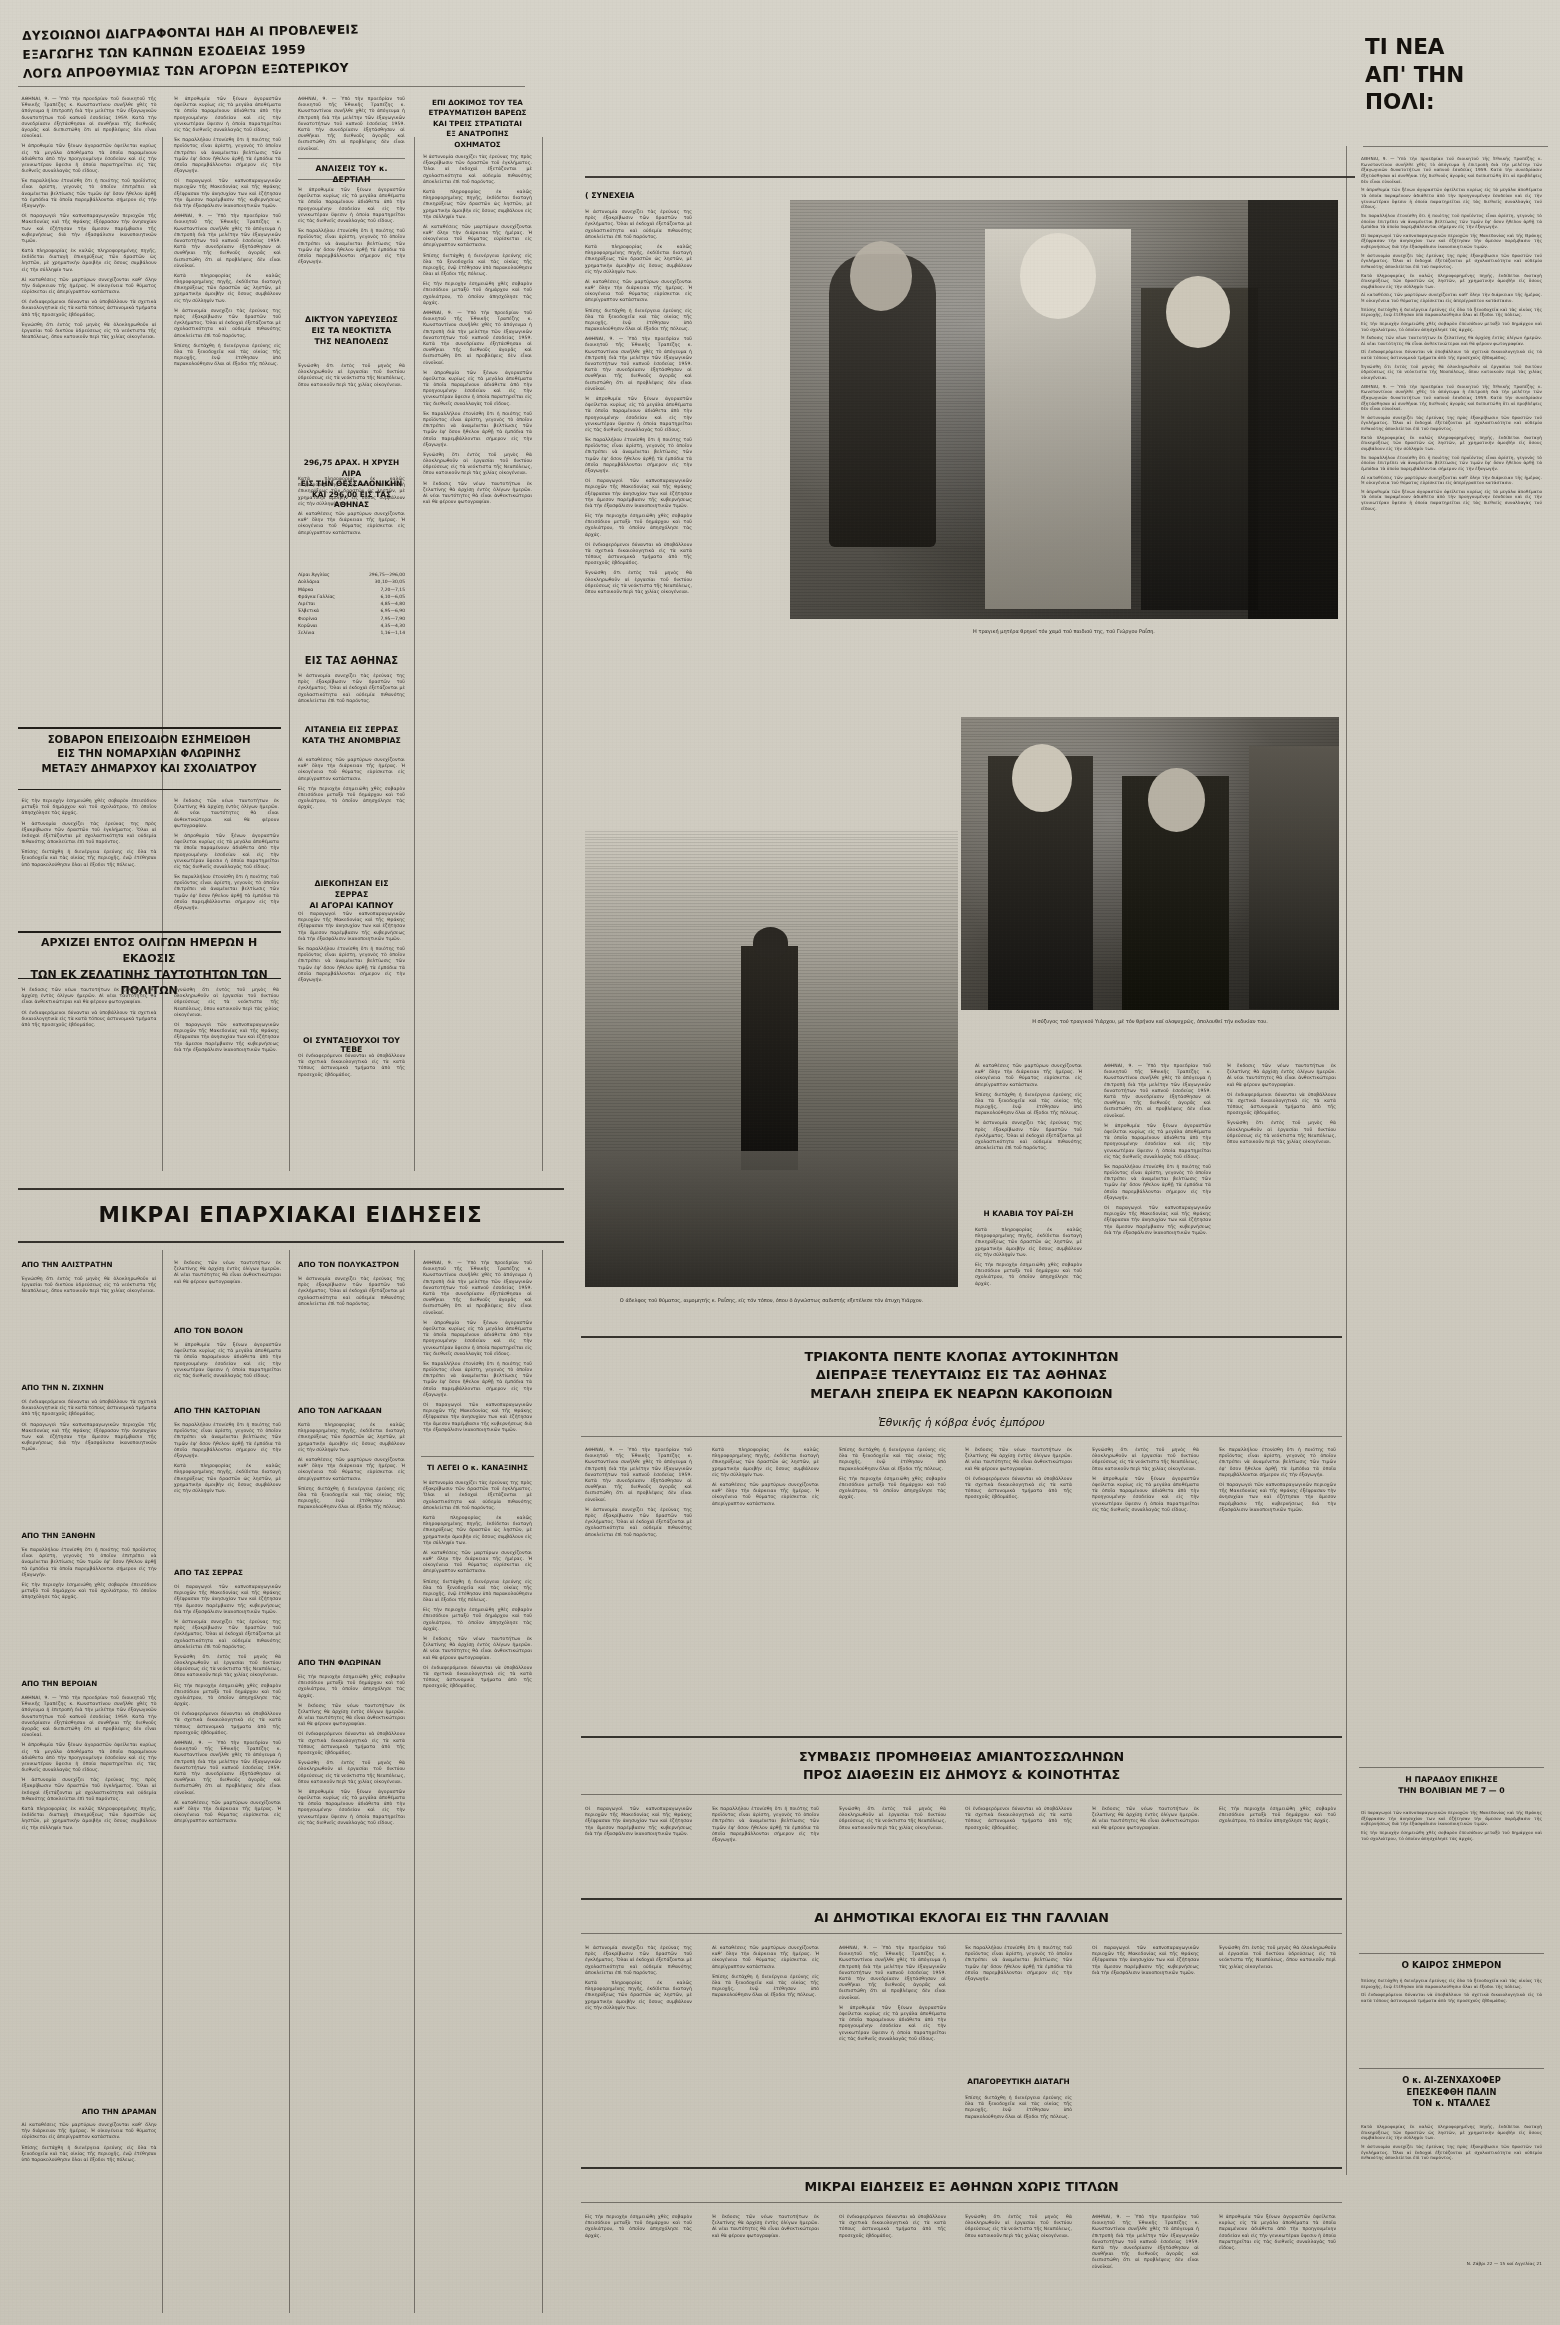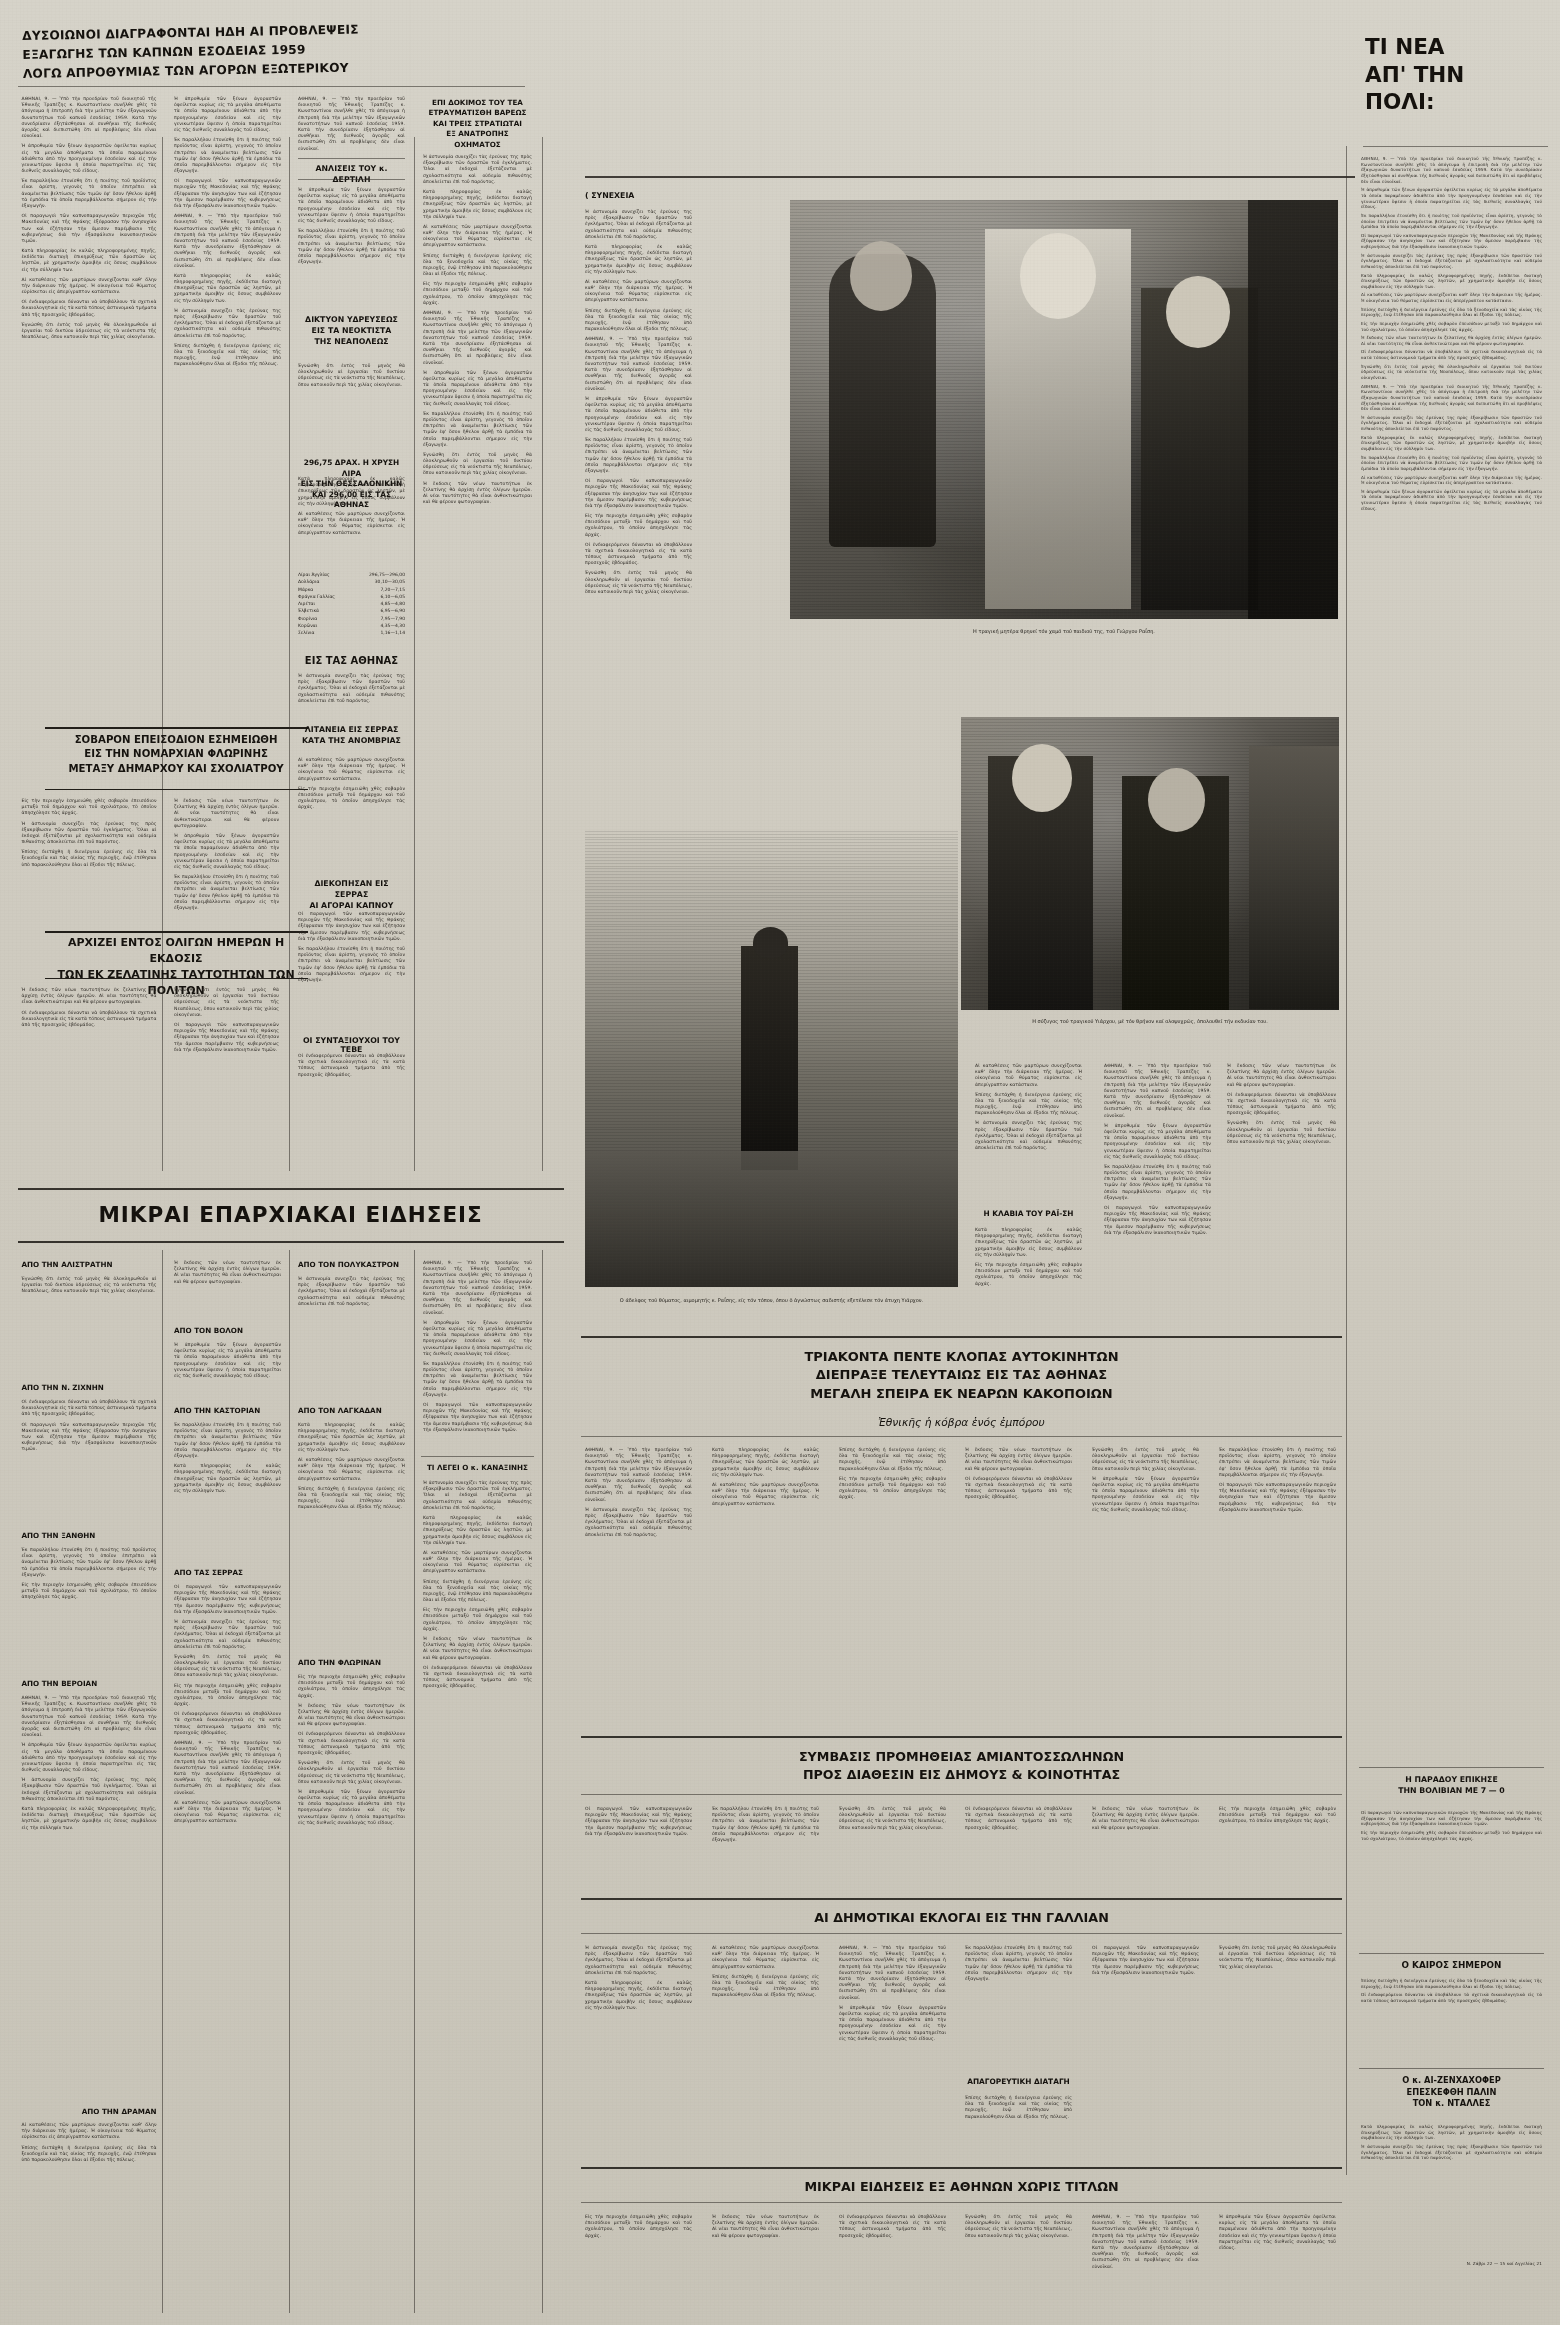--- a/index.html
+++ b/index.html
@@ -24,21 +24,21 @@
       radial-gradient(ellipse at 70% 65%, rgba(0,0,0,.45), rgba(0,0,0,0) 60%),
       linear-gradient(160deg,#9a968d 0%,#5f5c55 45%,#35332e 100%);}
   .imgph .sh2{position:absolute;inset:0;
      background:repeating-linear-gradient(0deg, rgba(0,0,0,.10) 0 1px, transparent 1px 2.9px);}
   .cap{position:absolute;font-size:5px;text-align:center;color:#23201b;line-height:1.4;}
   .mast{position:absolute;}
   .mast .l{font-weight:bold;color:#14110d;}
   .sechead{position:absolute;text-align:center;font-weight:bold;color:#14110d;}
   .ital{font-style:italic;}
   .center{text-align:center;}
-  .dbl{border-top:2px solid #211e19;border-bottom:1px solid #211e19;margin-left:27px;}
+  .dbl{border-top:2px solid #211e19;border-bottom:1px solid #211e19;}
   .slanthead{transform:rotate(-1.1deg);transform-origin:left top;}
   .tiny{font-size:4.2px;line-height:1.35;}
   .bigtitle{font-weight:bold;letter-spacing:0.5px;color:#100e0b;}
   .vline{position:absolute;width:1px;background:#2d2a24;opacity:.55;}
   .hline{position:absolute;height:1px;background:#2d2a24;opacity:.55;}
 </style>
 </head>
 <body>
 
 <div id="page">

